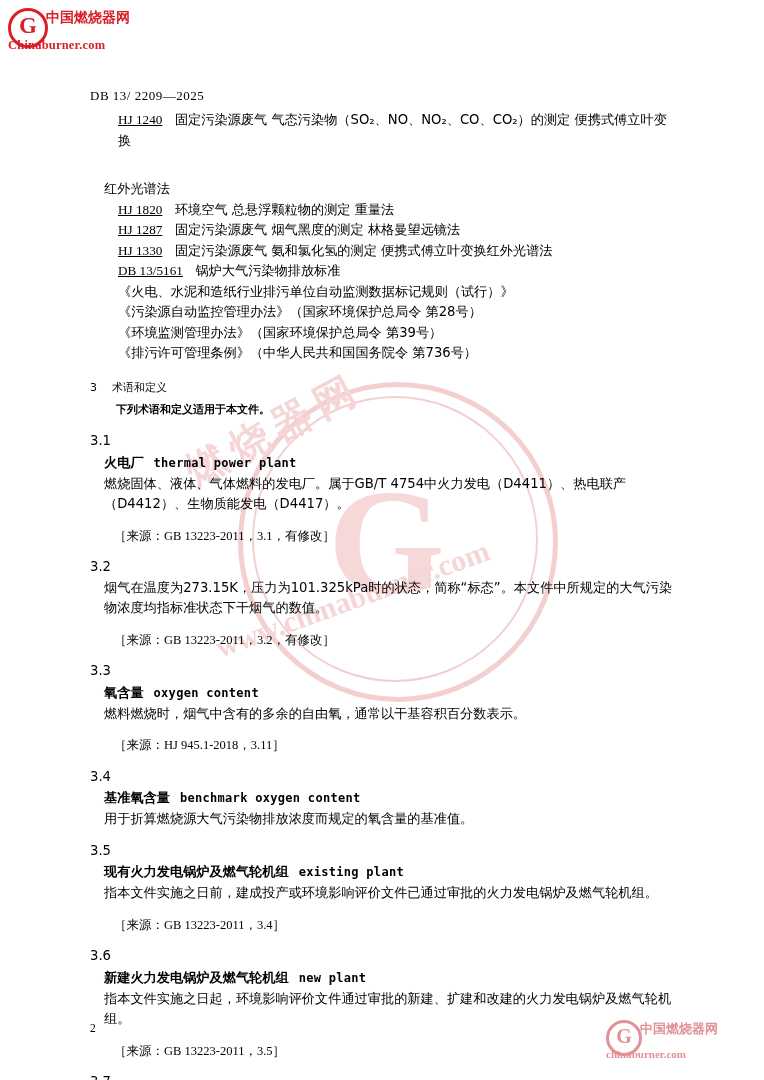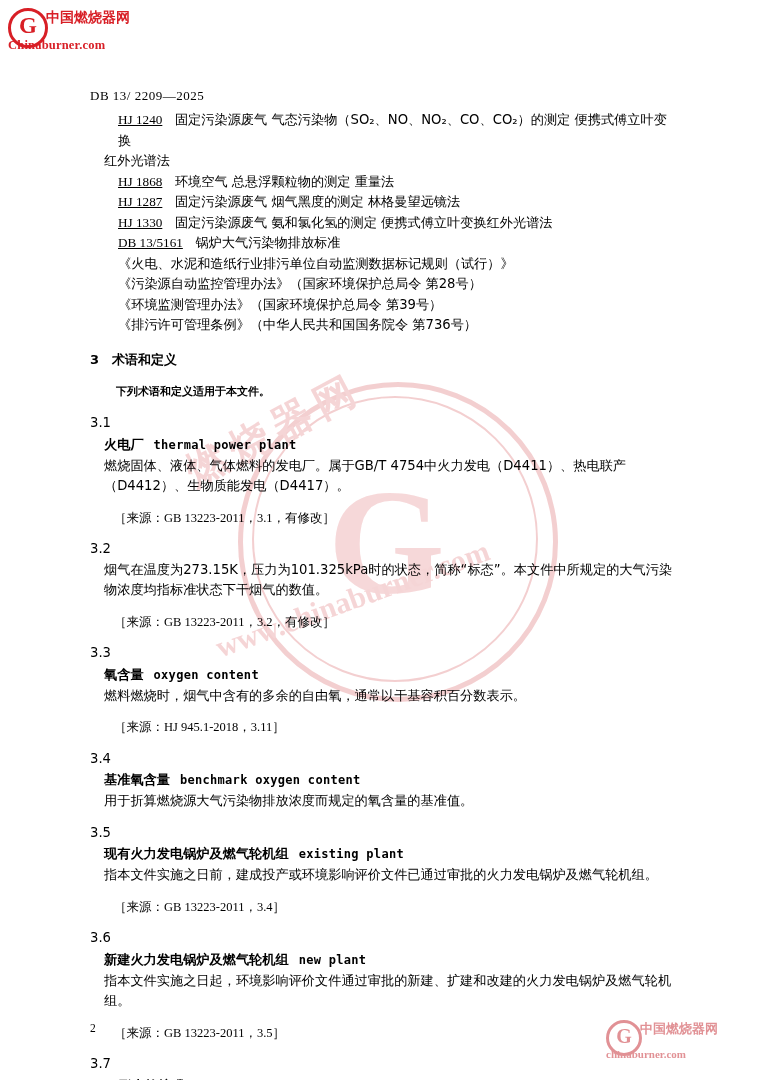--- a/index.html
+++ b/index.html
@@ -177,32 +177,33 @@
   .ref-line {
     font-size: 13.2px;
     line-height: 20.5px;
     padding-left: 28px;
     text-indent: -0px;
   }
   .ref-cont {
     font-size: 13.2px;
     line-height: 20.5px;
     padding-left: 14px;
+    margin-top: 28px;
   }
   .ref-line2 {
     font-size: 13.2px;
     line-height: 20.5px;
     padding-left: 28px;
   }
   .sec-title {
-    font-size: 13px;
+    font-size: 11px;
     line-height: 20px;
-    font-weight: bold;
+    font-weight: normal;
     margin-top: 14px;
-    margin-bottom: 12px;
+    margin-bottom: 2px;
   }
   .sec-title .num {
     display: inline-block;
     width: 22px;
   }
   .para {
     font-size: 11px;
     line-height: 20.5px;
     text-indent: 26px;
     font-weight: bold;
@@ -276,21 +277,21 @@
 <div class="page">
 
   <div class="header">DB 13/ 2209—2025</div>
 
   <div class="content">
 
     <div>
       <div class="ref-line"><span class="mono">HJ 1240</span>&nbsp;&nbsp;&nbsp;<span>固定污染源废气  气态污染物（SO₂、NO、NO₂、CO、CO₂）的测定  便携式傅立叶变换</span></div>
       <div class="ref-cont">红外光谱法</div>
 
-      <div class="ref-line"><span class="mono">HJ 1868</span>&nbsp;&nbsp;&nbsp;<span>环境空气  总悬浮颗粒物的测定  重量法</span></div>
+      <div class="ref-line"><span class="mono">HJ 1820</span>&nbsp;&nbsp;&nbsp;<span>环境空气  总悬浮颗粒物的测定  重量法</span></div>
 
       <div class="ref-line"><span class="mono">HJ 1287</span>&nbsp;&nbsp;&nbsp;<span>固定污染源废气  烟气黑度的测定  林格曼望远镜法</span></div>
 
       <div class="ref-line"><span class="mono">HJ 1330</span>&nbsp;&nbsp;&nbsp;<span>固定污染源废气  氨和氯化氢的测定  便携式傅立叶变换红外光谱法</span></div>
 
       <div class="ref-line"><span class="mono">DB 13/5161</span>&nbsp;&nbsp;&nbsp;<span>锅炉大气污染物排放标准</span></div>
     </div>
 
     <div>
       <div class="ref-line2">《火电、水泥和造纸行业排污单位自动监测数据标记规则（试行）》</div>

